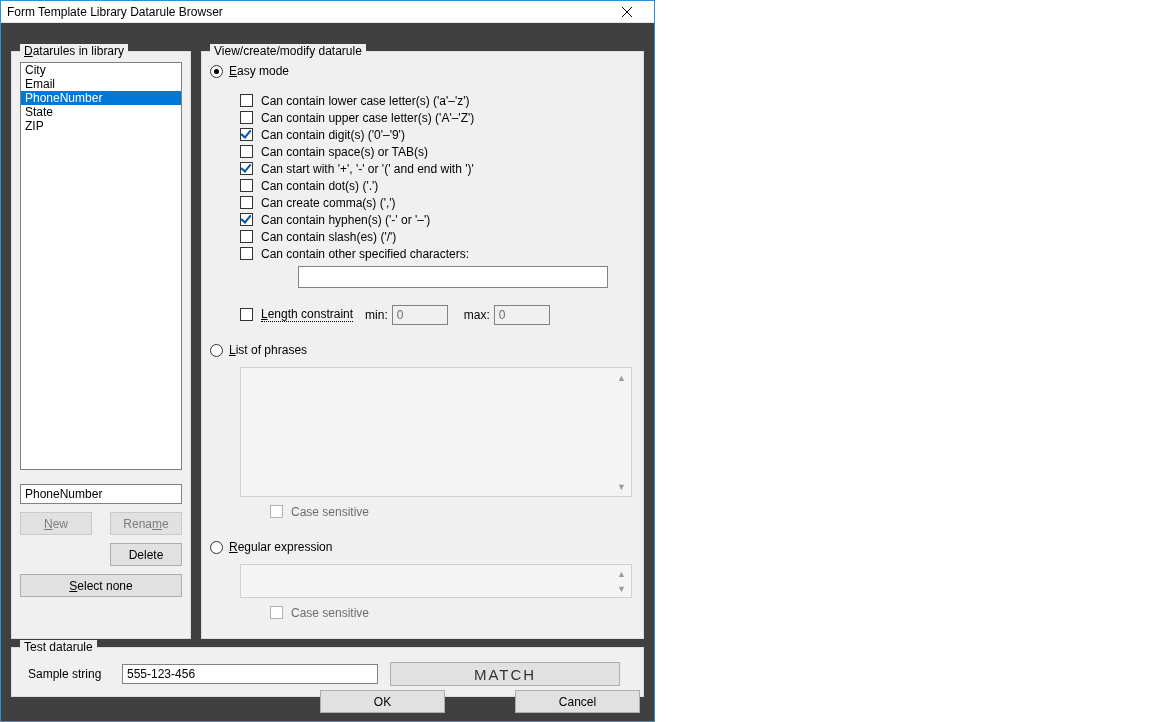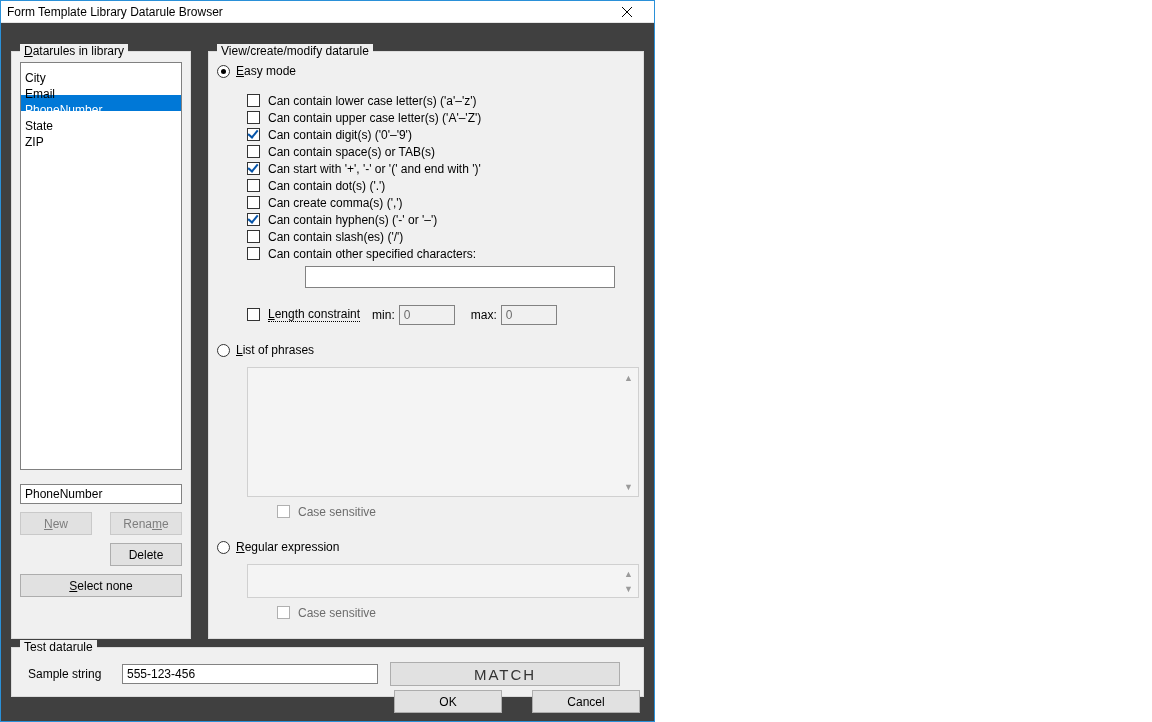--- a/index.html
+++ b/index.html
@@ -50,21 +50,21 @@
   }
   .grouplabel {
     position: absolute; top: -8px; left: 8px;
     background: #f0f0f0; padding: 0 4px; font-size: 12px;
   }
   .grouplabel .ul { text-decoration: underline; }
   .listbox {
     background: #fff; border: 1px solid #808080;
     overflow-y: auto; padding: 0;
   }
-  .listitem { padding: 8px 4px; height: 14px; line-height:14px; font-size: 12px; cursor: default; }
+  .listitem { padding: 0 4px; height: 14px; line-height:14px; font-size: 12px; cursor: default; }
   .listitem.selected { background: #0078d7; color: #fff; }
   .txt {
     background: #fff; border: 1px solid #828282;
     height: 20px; padding: 1px 4px; font: inherit;
   }
   .txt.disabled { background: #f0f0f0; color: #6d6d6d; }
   .radio, .chk { vertical-align: middle; margin: 0 5px 0 0; }
   label.opt { display:flex; align-items:center; font-size:12px; }
   .chkrow { display:flex; align-items:center; height:17px; }
   .chk {
@@ -87,28 +87,28 @@
   }
   .bigbox {
     border:1px solid #d0d0d0; background:#f4f4f4;
     position:relative;
   }
   .sbarrow {
     position:absolute; right:2px; width:15px; height:15px;
     display:flex; align-items:center; justify-content:center;
     color:#9a9a9a; font-size:9px;
   }
-  .fieldset-right { position:absolute; left:207px; right:10px; top:28px; }
+  .fieldset-right { position:absolute; left:200px; right:10px; top:28px; }
   .section-gap { margin-top: 20px; }
   .ul { text-decoration: underline; }
   .footerbtns {
     position:absolute; bottom:8px; right:14px;
     display:flex; gap:30px;
   }
-  .footerbtns .xbtn { width:108px; }
+  .footerbtns .xbtn { width:125px;margin-left:40px; }
 </style>
 </head>
 <body>
 
 <div class="window">
   <div class="titlebar">
     <span class="title">Form Template Library Datarule Browser</span>
     <div class="close">
       <svg width="10" height="10" viewBox="0 0 10 10">
         <line x1="0" y1="0" x2="10" y2="10" stroke="#000" stroke-width="1"></line>

